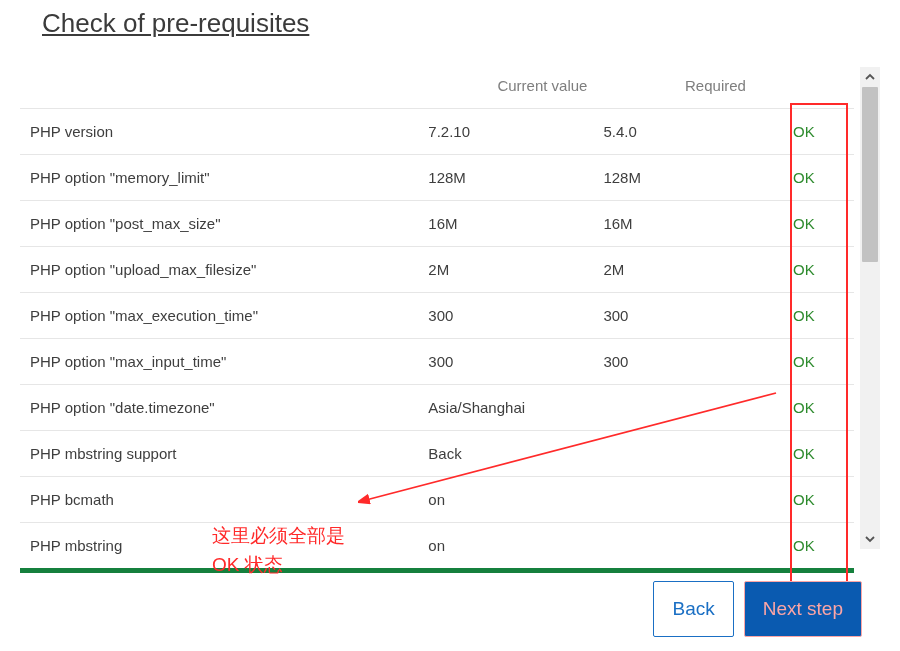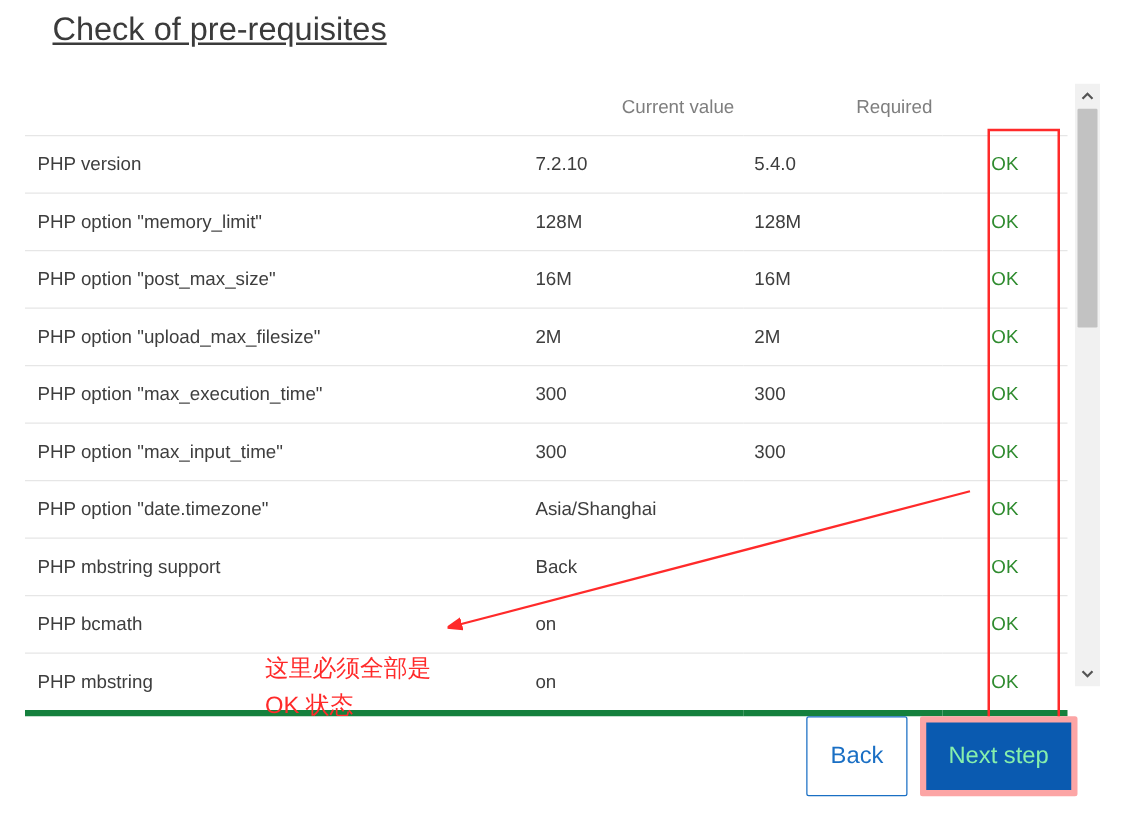--- a/index.html
+++ b/index.html
@@ -146,22 +146,22 @@
       border: 1px solid transparent;
       font-family: inherit;
     }
     .btn-outline {
       background: #ffffff;
       color: #1a6fc4;
       border: 1px solid #1a6fc4;
     }
     .btn-primary {
       background: #0a5ab0;
-      color: #86efac;
-      border: 5px solid #fca5a5;
+      color: #fca5a5;
+      border: 1px solid #fca5a5;
     }
   </style>
 </head>
 <body>
 
 <div class="container">
   <h1 class="page-title">Check of pre-requisites</h1>
 
   <div class="scroll-wrap">
     <div class="table-area">

